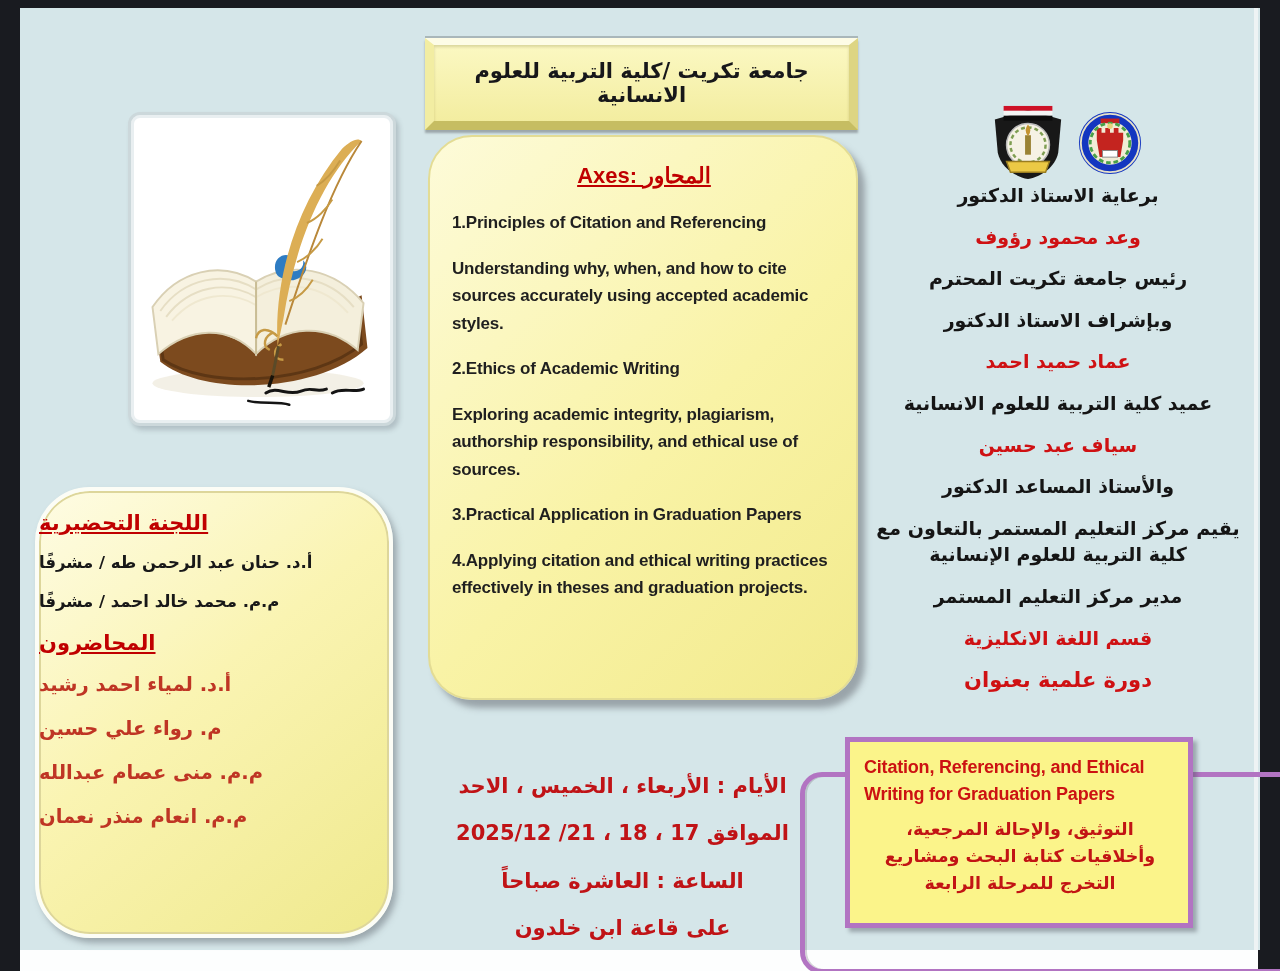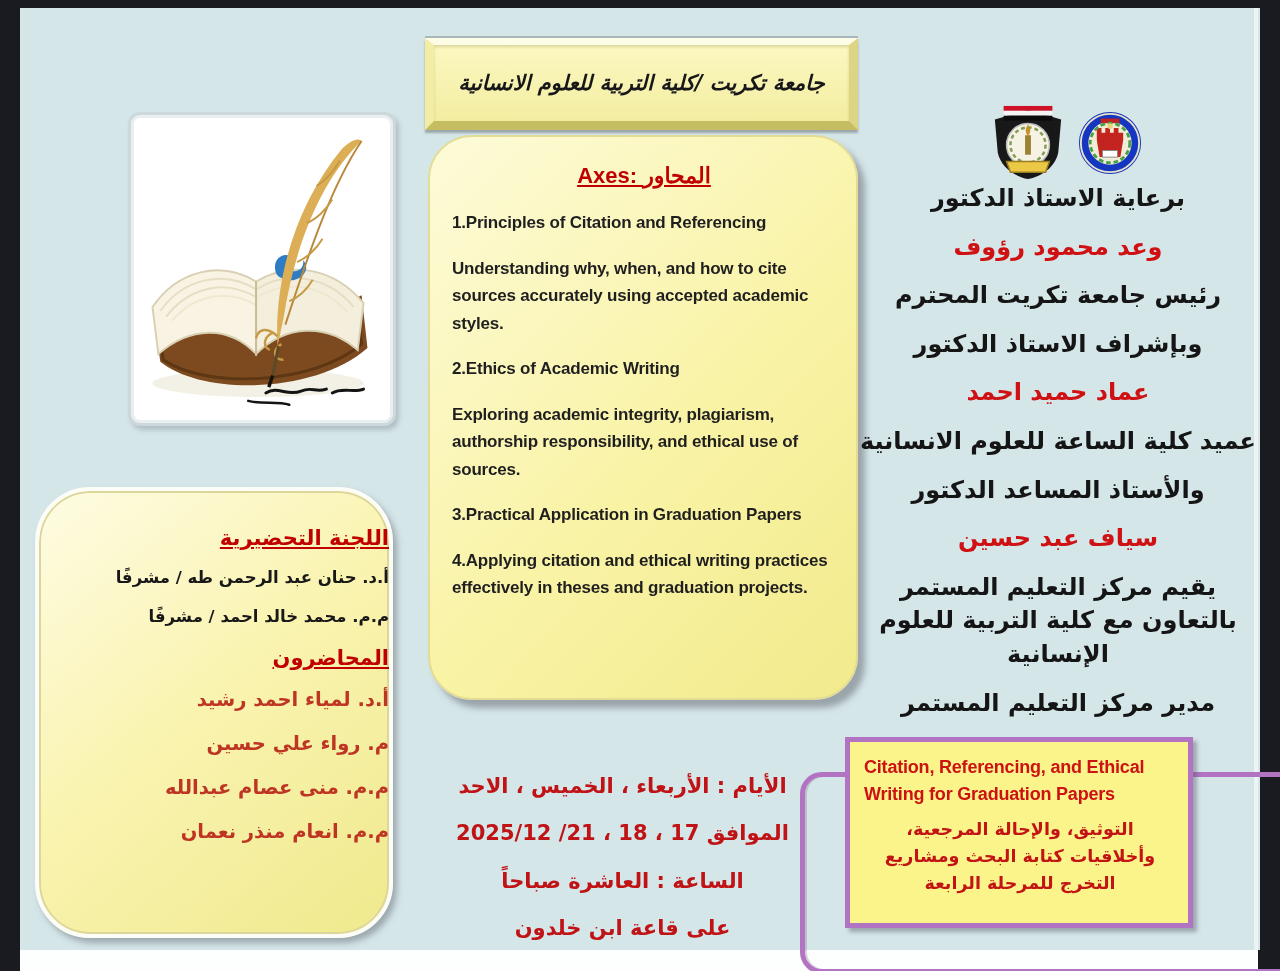--- a/index.html
+++ b/index.html
@@ -21,21 +21,20 @@
     background:#f8f5ae;
     border-style:solid; border-width:7px 9px 9px 9px;
     border-color:#fdfce6 #ddd583 #c6bd62 #f2eda2;
     box-shadow:0 3px 2px rgba(110,115,120,.55), 0 -2px 0 rgba(90,95,100,.35);
     display:flex; align-items:center; justify-content:center;
   }
   .banner-inner{
     width:100%; height:100%; display:flex; align-items:center; justify-content:center;
     background:linear-gradient(#fbf8c2, #f3eda0);
     box-shadow:inset 0 2px 3px rgba(120,110,40,.25);
-    font-style:italic;
   }
   .banner-title{
     font-size:21px; font-weight:bold; color:#17171a; direction:rtl; text-align:center;
   }
 
   
   .book-frame{
     position:absolute; left:128px; top:112px; width:262px; height:308px;
     background:#ffffff; border-radius:12px;
     border:3px solid #ccd8db;
@@ -66,34 +65,34 @@
   
   .logos-row{
     position:absolute; left:870px; top:104px; width:390px;
     display:flex; align-items:center; justify-content:center; gap:8px;
   }
   .patronage{
     position:absolute; left:856px; top:182px; width:404px;
     direction:rtl; text-align:center;
   }
   .pat-line{
-    font-size:24px; font-weight:bold; color:#151515; margin:0 0 15px 0; line-height:1.4;
+    font-size:19px; font-weight:bold; color:#151515; margin:0 0 15px 0; line-height:1.4;
   }
   .pat-line.red{color:#cf1113;}
   .pat-line.big{font-size:21px;}
 
   
   .committee-box{
     position:absolute; left:35px; top:487px; width:358px; height:451px;
     border-radius:55px;
     background:linear-gradient(140deg,#fefce4 0%, #faf4b2 45%, #efe98d 100%);
     border:4px solid #fcfdf6;
     box-shadow:4px 5px 6px rgba(100,108,115,.5), inset 0 0 0 2px #ddd69b;
-    box-sizing:border-box; padding-top:35px;
-    direction:rtl; text-align:right;
+    box-sizing:border-box; padding-top:20px;
+    direction:rtl; text-align:left;
   }
   .committee-heading{
     color:#c00000; font-weight:bold; font-size:21px; text-decoration:underline;
     margin:0 0 18px 0;
   }
   .committee-member{
     color:#181818; font-weight:bold; font-size:16.5px; margin:0 0 20px 0;
   }
   .lecturers-heading{
     color:#c00000; font-weight:bold; font-size:21px; text-decoration:underline;
@@ -210,23 +209,23 @@
       <circle cx="34" cy="16" r="3" fill="#e8d27a"></circle>
     </svg>
   </div>
 
   <div class="patronage">
     <div class="pat-line">برعاية الاستاذ الدكتور</div>
     <div class="pat-line red">وعد محمود رؤوف</div>
     <div class="pat-line">رئيس جامعة تكريت المحترم</div>
     <div class="pat-line">وبإشراف الاستاذ الدكتور</div>
     <div class="pat-line red">عماد حميد احمد</div>
-    <div class="pat-line">عميد كلية الساعة للعلوم الانسانية</div>
+    <div class="pat-line">عميد كلية التربية للعلوم الانسانية</div>
+    <div class="pat-line red">سياف عبد حسين</div>
     <div class="pat-line">والأستاذ المساعد الدكتور</div>
-    <div class="pat-line red">سياف عبد حسين</div>
     <div class="pat-line">يقيم مركز التعليم المستمر بالتعاون مع كلية التربية للعلوم الإنسانية</div>
     <div class="pat-line">مدير مركز التعليم المستمر</div>
     <div class="pat-line red">قسم اللغة الانكليزية</div>
     <div class="pat-line red big">دورة علمية بعنوان</div>
   </div>
 
   <div class="committee-box">
     <div class="committee-heading">اللجنة التحضيرية</div>
     <div class="committee-member">أ.د. حنان عبد الرحمن طه / مشرفًا</div>
     <div class="committee-member">م.م. محمد خالد احمد / مشرفًا</div>

